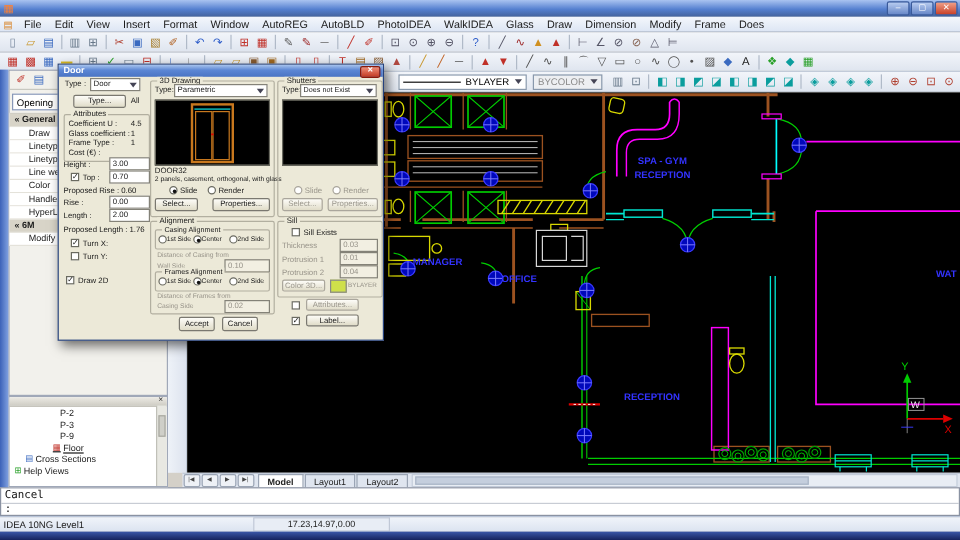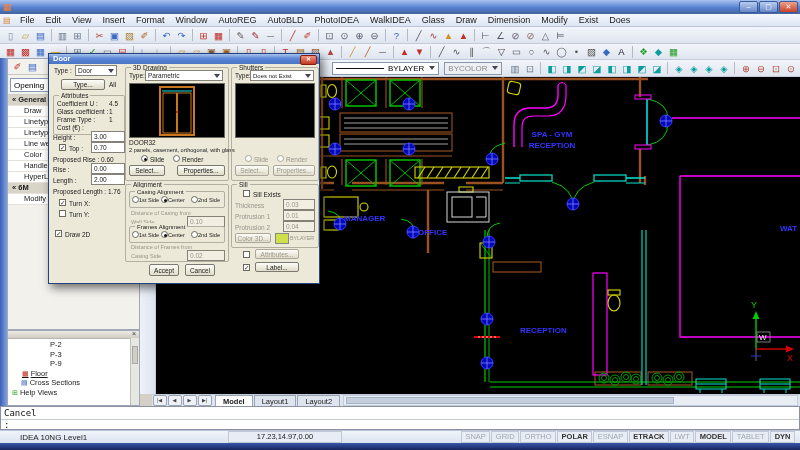--- a/index.html
+++ b/index.html
@@ -34,21 +34,21 @@
   .prop-row{height:10px;line-height:10px;border-bottom:1px solid #e4e2da;padding-left:16px;color:#1a1a1a;background:#fff;white-space:nowrap;overflow:hidden;}
   .prop-row[data-type="hdr"]{background:#d8d4c8;font-weight:bold;padding-left:4px;}
   .prop-chevron::before{content:"";}
   .prop-row[data-type="hdr"] .prop-chevron::before{content:"« ";}
   .treepanel{position:absolute;left:7px;top:330px;width:133px;height:76px;background:#fff;border:1px solid #a0a8b8;box-sizing:border-box;z-index:5;}
   .tree-header{height:7px;background:linear-gradient(#eceae4,#cfcdc4);border-bottom:1px solid #b8b6ac;position:relative;}
   .tree-close{position:absolute;right:1px;top:0;width:8px;height:7px;font-size:7px;line-height:6px;text-align:center;color:#333;}
   .tree-body{font-size:7.5px;padding-top:1px;}
   .tree-item{height:9.5px;line-height:9.5px;display:flex;align-items:center;color:#1a1a1a;white-space:nowrap;}
   .tree-item[data-ind="3"]{padding-left:40px;}
-  .tree-item[data-ind="2"]{padding-left:14px;text-decoration:underline;}
+  .tree-item[data-ind="2"]{padding-left:36px;text-decoration:underline;}
   .tree-item[data-ind="1"]{padding-left:13px;}
   .tree-item[data-ind="0"]{padding-left:4px;}
   .tree-ico{font-size:7px;margin-right:2px;}
   .tree-scroll{position:absolute;right:0;top:7px;width:8px;bottom:0;background:#e8e8e2;border-left:1px solid #c0c0b8;}
   .ts-thumb{margin:8px 1px 0 1px;height:16px;background:#cfcfc8;border:1px solid #a8a8a0;}
   
   .vtoolbar{position:absolute;left:140px;top:77px;width:16px;height:317px;background:linear-gradient(90deg,#eef2f8,#dde3ee);border-right:1px solid #c2cbd9;display:flex;flex-direction:column;align-items:center;padding-top:2px;box-sizing:border-box;}
   .canvas{position:absolute;left:156px;top:77px;width:644px;height:317px;background:#000;}
   .canvas svg{display:block;}
   .plan-label{font-weight:bold;}
@@ -57,21 +57,21 @@
   .tab-nav{display:flex;align-items:center;margin-right:3px;}
   .tab-nav .tbi{width:12px;height:9px;font-size:5px;line-height:9px;border:1px solid #9aa4b4;background:#eef1f6;margin:0 .5px;}
   .tab{padding:0 7px;height:11px;line-height:11px;background:#dfe5ef;border:1px solid #9aa4b4;border-bottom:none;margin-right:1px;color:#222;}
   .tab[data-state="active"]{background:#fff;font-weight:bold;}
   .hscroll{flex:1;height:9px;background:#e8edf4;border:1px solid #c2cbd9;margin:0 2px;position:relative;}
   .hthumb{position:absolute;left:2px;top:1px;width:72%;height:5px;background:#c4cedd;border:1px solid #a8b4c6;}
   .cmdpanel{position:absolute;left:0;top:406px;width:800px;height:24px;background:#fff;border:1px solid #8a92a2;box-sizing:border-box;font-family:"DejaVu Sans Mono",monospace;font-size:9px;color:#111;}
   .cmd-history{height:13px;padding:1px 3px;border-bottom:1px solid #c8ccd4;box-sizing:border-box;}
   .cmd-input{height:9px;padding:0 3px;}
   .statusbar{position:absolute;left:0;top:430px;width:800px;height:13px;background:linear-gradient(#f0f4fa,#dbe3f0);border-top:1px solid #b8c4d8;display:flex;align-items:center;font-size:8px;color:#222;box-sizing:border-box;}
-  .status-left{padding-left:8px;width:208px;margin-left:12px;}
+  .status-left{padding-left:3px;width:208px;}
   .status-coords{width:112px;text-align:center;background:#e8edf5;border:1px solid #c0c8d6;height:10px;line-height:10px;font-size:7.5px;}
   .status-toggles{margin-left:auto;display:flex;padding-right:5px;}
   .toggle{padding:0 3.5px;height:10px;line-height:10px;border:1px solid #c0c8d6;background:#e8edf5;margin-left:1px;font-weight:bold;color:#333;font-size:7.5px;}
   .toggle[data-state="off"]{color:#a0a8b4;font-weight:normal;}
   .taskbar{position:absolute;left:0;top:443px;width:800px;height:7px;background:linear-gradient(#3a57a8,#16235e);}
   
   .dialog{position:absolute;left:48px;top:53px;width:272px;height:231px;z-index:50;background:#ece9d8;border:1px solid #26427e;box-shadow:3px 4px 9px rgba(0,0,0,.55);box-sizing:border-box;font-size:7px;color:#1a1a1a;}
   .dlg-title{height:10px;background:linear-gradient(#a8c4ee,#5b86d4 45%,#4a74c4);color:#fff;font-size:7.5px;font-weight:bold;line-height:10px;padding:0 4px;position:relative;}
   .dlg-close{position:absolute;right:2px;top:1px;width:15px;height:8px;background:linear-gradient(#f0907a,#c23a22);border:1px solid #8a1a0a;border-radius:2px;color:#fff;font-size:6px;line-height:7px;text-align:center;}
   .dlg-body{position:relative;height:219px;}
@@ -116,21 +116,21 @@
       <span class="menu-item">Format</span>
       <span class="menu-item">Window</span>
       <span class="menu-item">AutoREG</span>
       <span class="menu-item">AutoBLD</span>
       <span class="menu-item">PhotoIDEA</span>
       <span class="menu-item">WalkIDEA</span>
       <span class="menu-item">Glass</span>
       <span class="menu-item">Draw</span>
       <span class="menu-item">Dimension</span>
       <span class="menu-item">Modify</span>
-      <span class="menu-item">Exist</span>
+      <span class="menu-item">Frame</span>
       <span class="menu-item">Does</span>
     </div>
 
   <div class="tb tb1">
       <span class="tbi" style="color: rgb(122, 138, 160);">▯</span>
       <span class="tbi" style="color: rgb(200, 150, 42);">▱</span>
       <span class="tbi" style="color: rgb(58, 106, 192);">▤</span>
       <span class="tb-sep"></span>
       <span class="tbi" style="color: rgb(102, 119, 136);">▥</span>
       <span class="tbi" style="color: rgb(102, 119, 136);">⊞</span>
@@ -647,29 +647,16 @@
   </div>
 
   <div class="cmdpanel">
     <div class="cmd-history">Cancel</div>
     <div class="cmd-input">:</div>
   </div>
 
   <div class="statusbar">
     <span class="status-left">IDEA 10NG Level1</span>
     <span class="status-coords">17.23,14.97,0.00</span>
-    <span class="status-toggles">
-
-    <span class="toggle" data-state="off">SNAP</span>
-        <span class="toggle" data-state="off">GRID</span>
-        <span class="toggle" data-state="off">ORTHO</span>
-        <span class="toggle" data-state="on">POLAR</span>
-        <span class="toggle" data-state="off">ESNAP</span>
-        <span class="toggle" data-state="on">ETRACK</span>
-        <span class="toggle" data-state="off">LWT</span>
-        <span class="toggle" data-state="on">MODEL</span>
-        <span class="toggle" data-state="off">TABLET</span>
-        <span class="toggle" data-state="on">DYN</span>
-      </span>
   </div>
 
   <div class="taskbar"></div>
 </div>
 
 </body></html>

